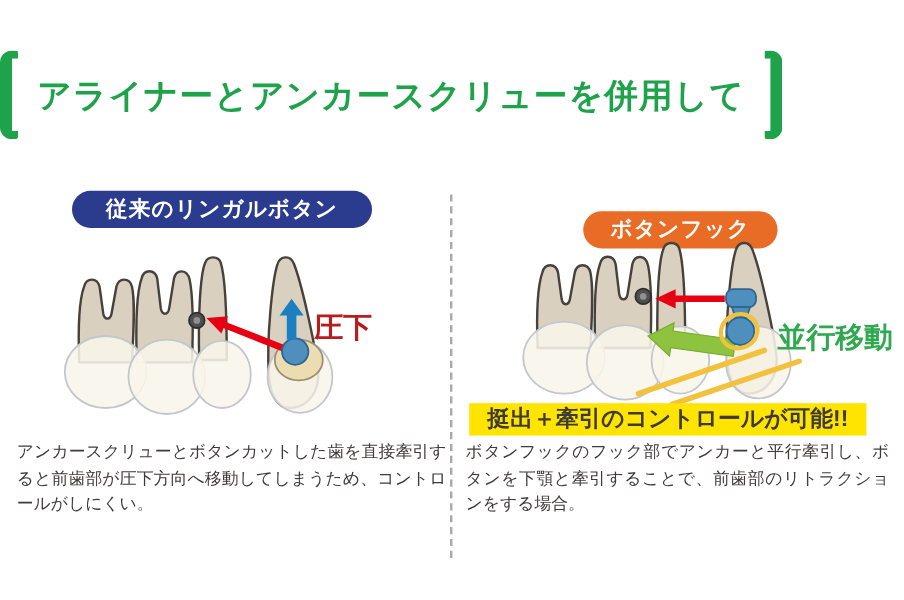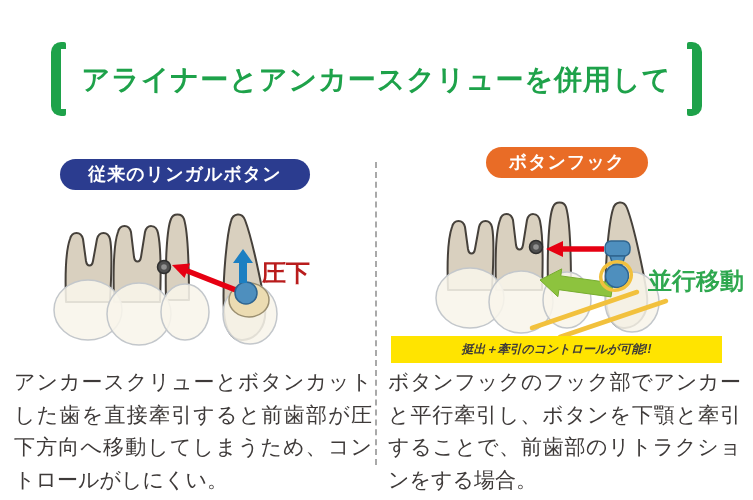--- a/index.html
+++ b/index.html
@@ -3,21 +3,21 @@
 <meta charset="utf-8">
 <style>
   html,body{margin:0;padding:0;background:#ffffff;}
   .page{
     position:relative;width:753px;height:500px;overflow:hidden;background:#ffffff;
     font-family:"Liberation Sans","DejaVu Sans",sans-serif;
   }
   
   .title-row{
     position:absolute;top:42px;left:0;width:753px;
-    display:flex;justify-content:center;align-items:center;gap:16px;
+    display:flex;justify-content:flex-start;align-items:center;gap:16px;
   }
   .title-text{display:flex;flex-direction:column;align-items:center;}
   .title-line{
     font-size:28px;font-weight:900;color:#1ea24a;letter-spacing:1px;
     line-height:1.25;white-space:nowrap;
   }
   .bracket{width:15px;height:74px;box-sizing:border-box;}
   .bracket-left{
     border-left:10px solid #1ea24a;border-top:7px solid #1ea24a;border-bottom:7px solid #1ea24a;
     border-radius:10px 2px 2px 10px;
@@ -31,39 +31,39 @@
     position:absolute;left:375px;top:162px;height:303px;width:0;
     border-left:2px dashed #a9a9a9;
   }
   
   .badge{
     position:absolute;height:31px;border-radius:16px;color:#ffffff;
     font-size:18px;font-weight:700;letter-spacing:1px;line-height:31px;text-align:center;
     box-sizing:border-box;padding:0 14px;white-space:nowrap;
   }
   .badge-left{left:60px;top:159px;width:250px;background:#2b3c8f;}
-  .badge-right{left:486px;top:147px;width:162px;background:#e96c26;}
+  .badge-right{left:486px;top:176px;width:162px;background:#e96c26;}
   
   .diagram{position:absolute;}
   .diagram-left{left:25px;top:190px;width:330px;height:160px;}
   .diagram-right{left:400px;top:188px;width:345px;height:152px;}
   .annotation{
     position:absolute;font-size:24px;font-weight:900;white-space:nowrap;
   }
   .annotation-intrusion{left:262px;top:257px;color:#b91c1c;}
   .annotation-parallel{left:637px;top:265px;color:#2fa84f;margin-left:11px;}
   
   .highlight-banner{
     position:absolute;left:391px;top:336px;width:331px;height:27px;
-    background:#ffe400;color:#3e3a39;font-size:12px;font-weight:900;
-    line-height:27px;text-align:center;white-space:nowrap;letter-spacing:0px;font-style:italic;
+    background:#ffe400;color:#3e3a39;font-size:19px;font-weight:900;
+    line-height:27px;text-align:center;white-space:nowrap;letter-spacing:0px;
   }
   
   .description{
-    position:absolute;top:366px;font-size:21px;line-height:1.55;color:#3e3a39;
+    position:absolute;top:366px;font-size:14px;line-height:1.55;color:#3e3a39;
     font-weight:500;text-align:justify;
   }
   .description-left{left:14px;width:358px;}
   .description-right{left:388px;width:353px;}
 </style>
 </head>
 <body>
 
 <div class="page">
 

